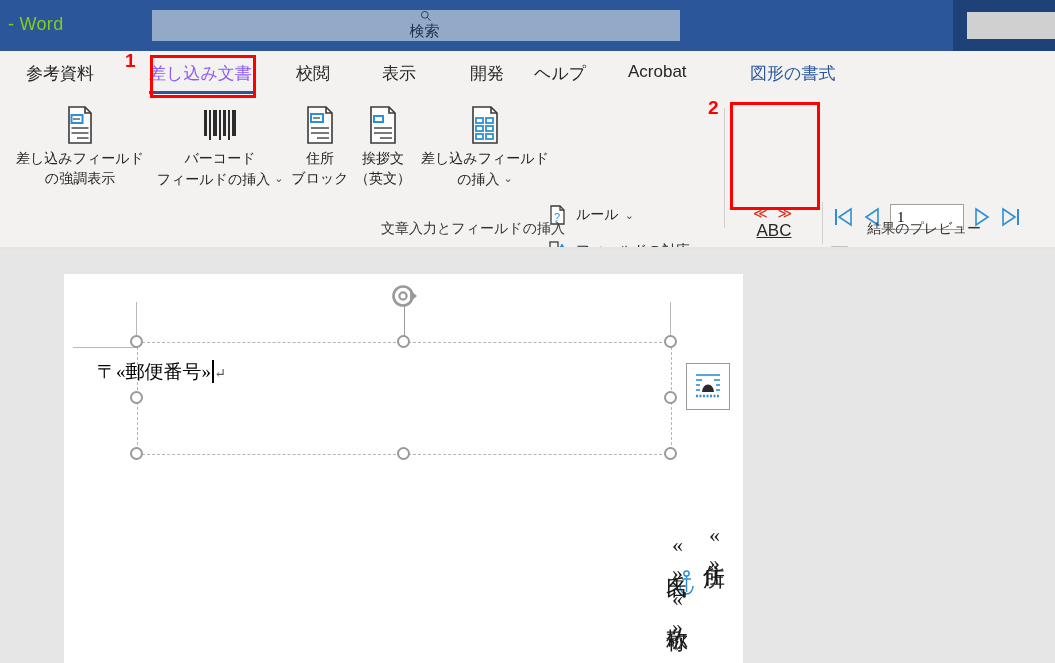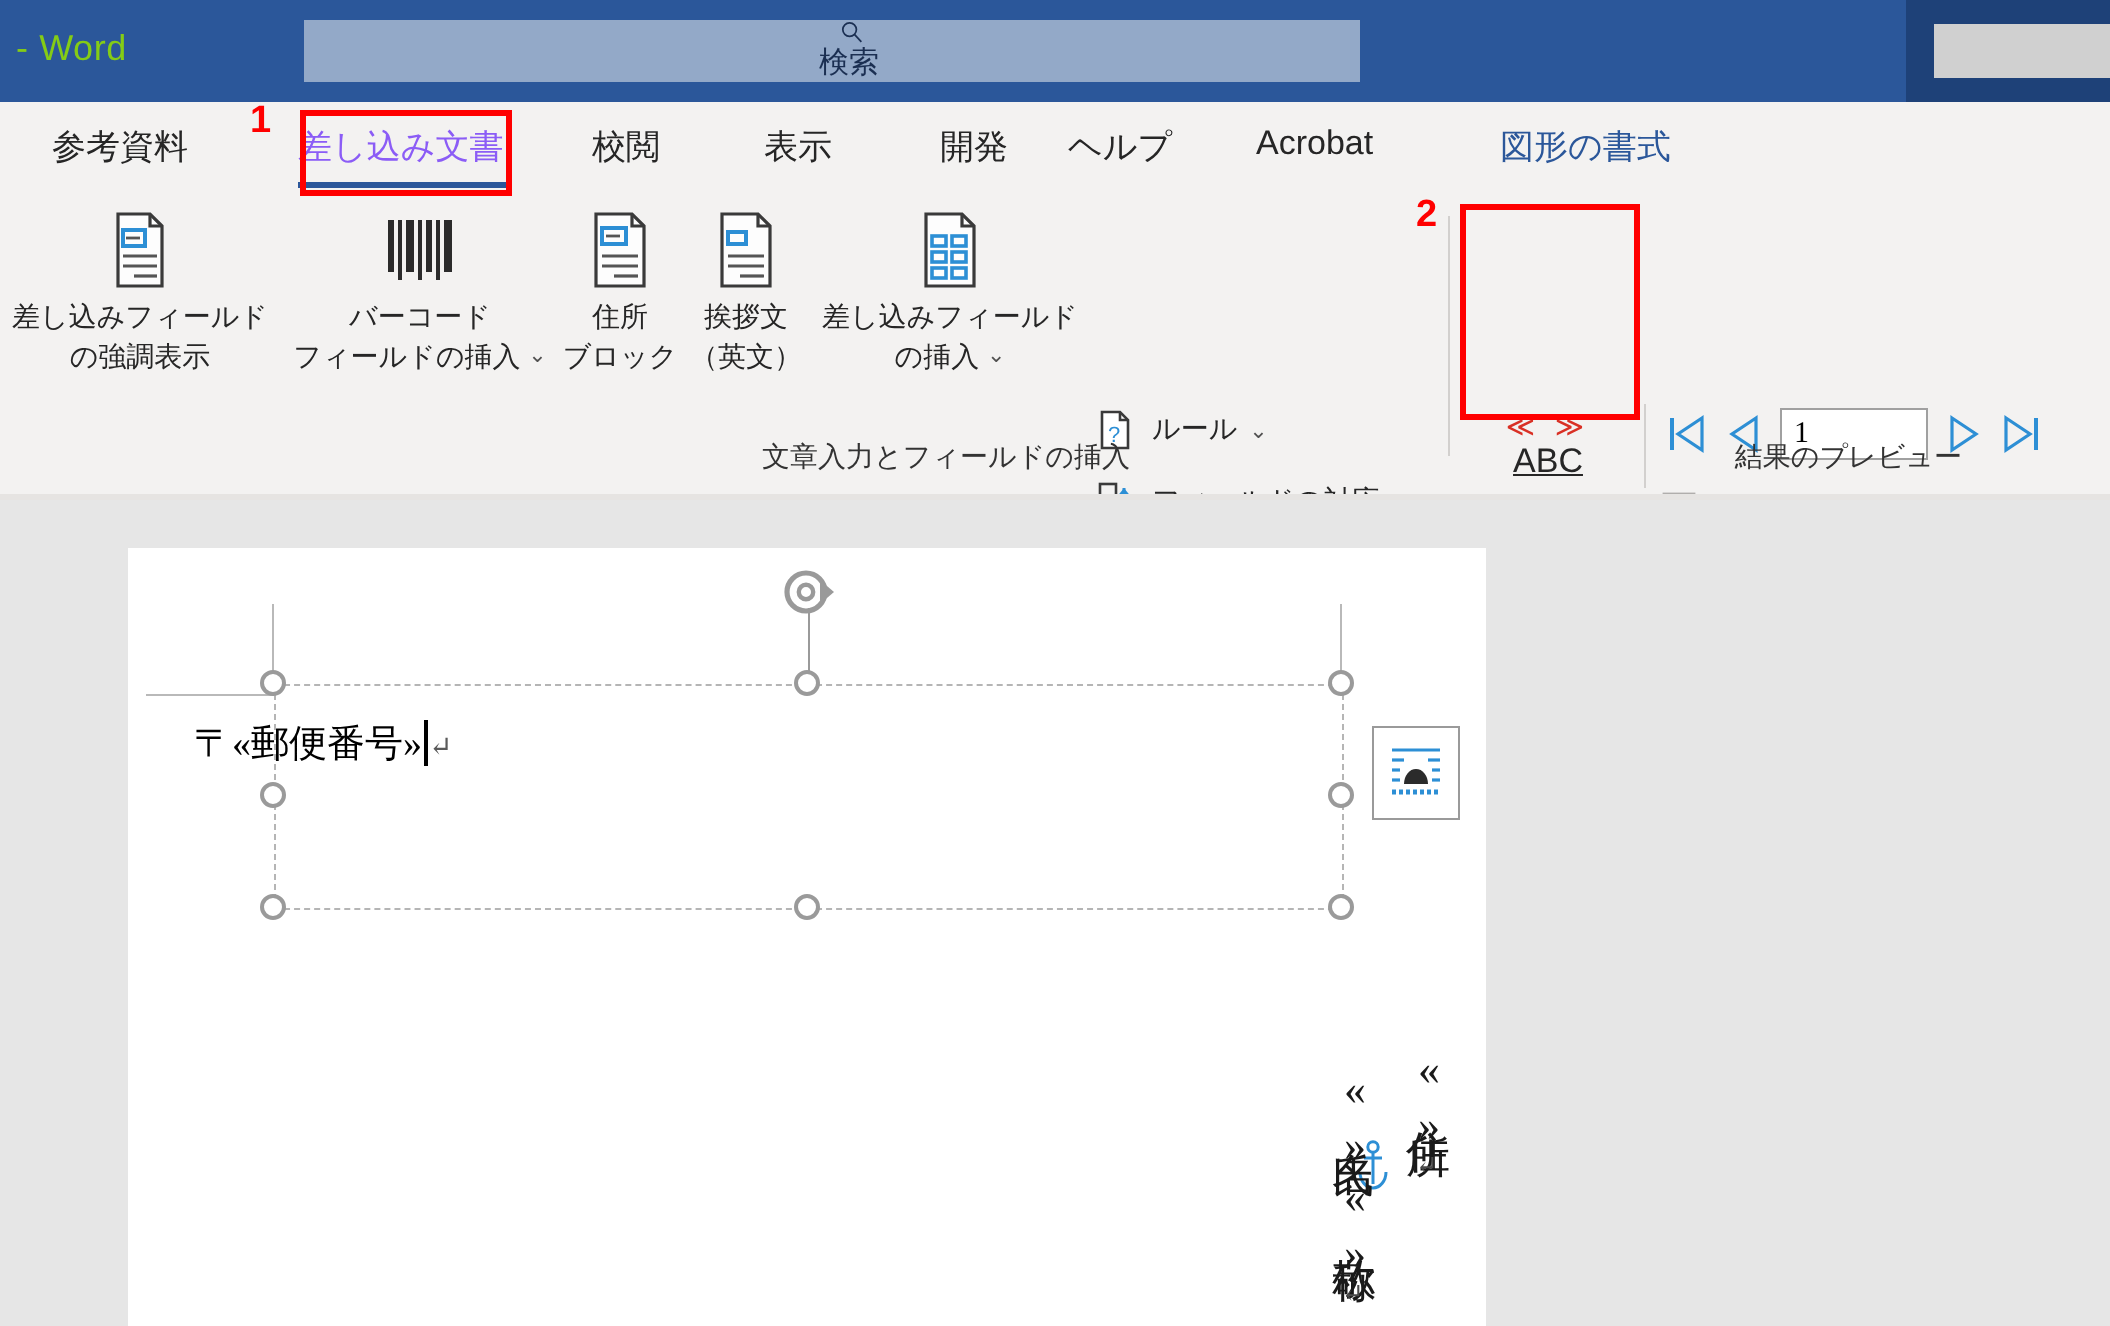--- a/index.html
+++ b/index.html
@@ -103,20 +103,21 @@
     width: 1055px; height: 3px;
     background: #e6e4e2;
   }
 
   .rb-bigbtn {
     position: absolute;
     text-align: center;
     font-size: 14px;
     color: #262626;
     line-height: 20px;
+    padding-left: 10px;
   }
   .rb-bigbtn .lbl { display: block; white-space: nowrap; }
   .rb-icon-wrap {
     display: flex;
     justify-content: center;
     align-items: flex-end;
     height: 42px;
     margin-bottom: 2px;
   }
   .chev {

